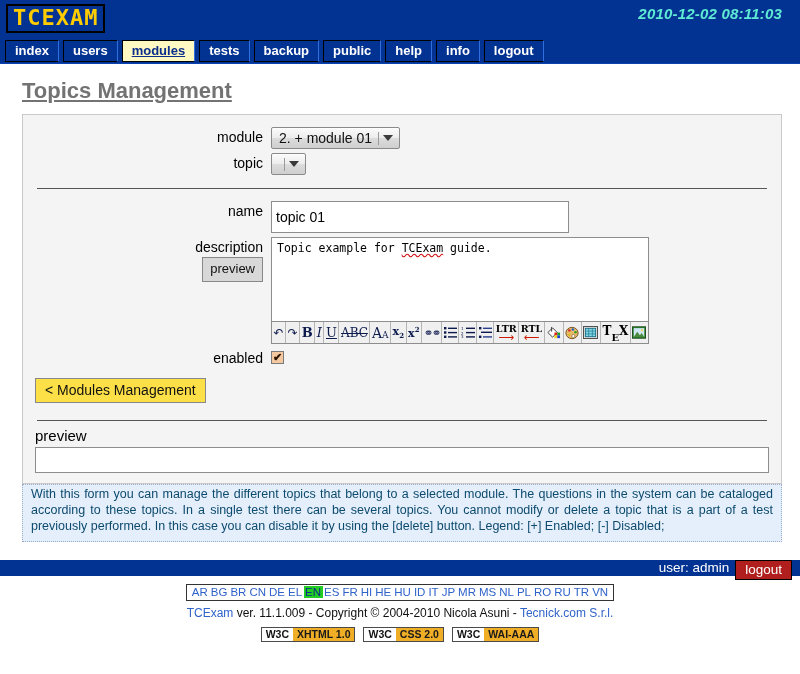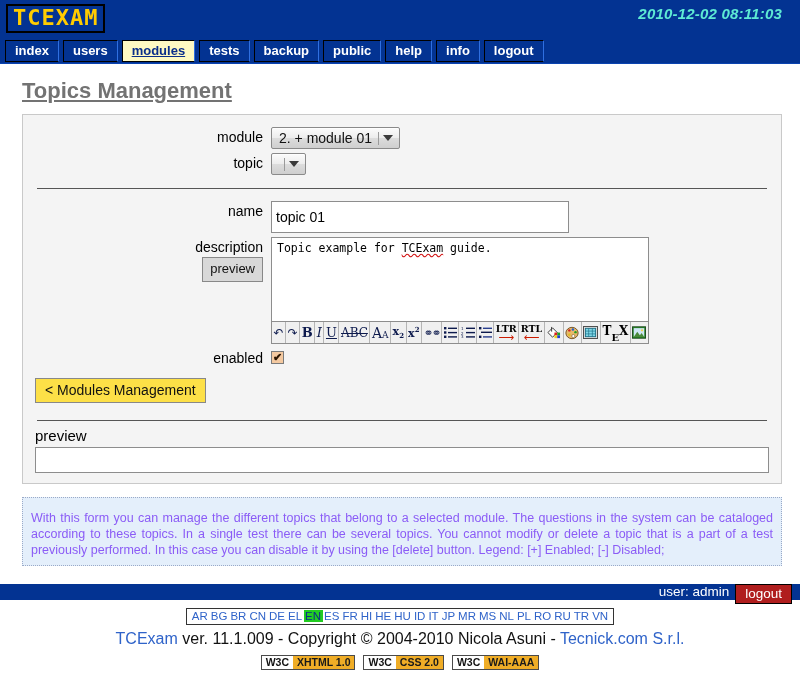--- a/index.html
+++ b/index.html
@@ -270,27 +270,27 @@
   .prev-lab { font-size: 15px; margin: 6px 0 3px 12px; }
   .prev-box {
     margin: 0 12px 10px 12px;
     height: 26px;
     border: 1px solid #8d8d8d;
     background: #ffffff;
   }
 
   
   .help {
-    margin: 13px 18px 0 22px;
+    margin: 0 18px 0 22px;
     border: 1px dotted #9aaac8;
     background: #e4effb;
-    color: #8b5cf6;
+    color: #0c4a6e;
     font-size: 12.5px;
     line-height: 16px;
-    padding: 12px 8px 7px 8px;
+    padding: 1px 8px 7px 8px;
     text-align: justify;
   }
 
   
   .userbar {
     margin-top: 18px;
     height: 16px;
     background: #033392;
     display: flex;
     align-items: flex-start;
@@ -311,21 +311,21 @@
   .langs {
     display: inline-block;
     border: 1px solid #333;
     background: #ffffff;
     padding: 1px 3px;
     font-size: 11.5px;
     line-height: 13px;
   }
   .langs span { color: #2f63c9; padding: 0 1.5px; cursor: pointer; margin-top: 23px; }
   .langs span.on { background: #22cc22; color: #0a2e8a; font-weight: normal; }
-  .copy { font-size: 16px; margin-top: 5px; color: #111; }
+  .copy { font-size: 12px; margin-top: 5px; color: #111; }
   .copy a { color: #2f63c9; text-decoration: none; cursor: pointer; }
   .badges { margin-top: 7px; display: flex; justify-content: center; gap: 8px; }
   .badge {
     display: inline-flex;
     border: 1px solid #4a4a4a;
     height: 15px;
     font-size: 10.5px;
     line-height: 13px;
     cursor: pointer;
     overflow: hidden;

